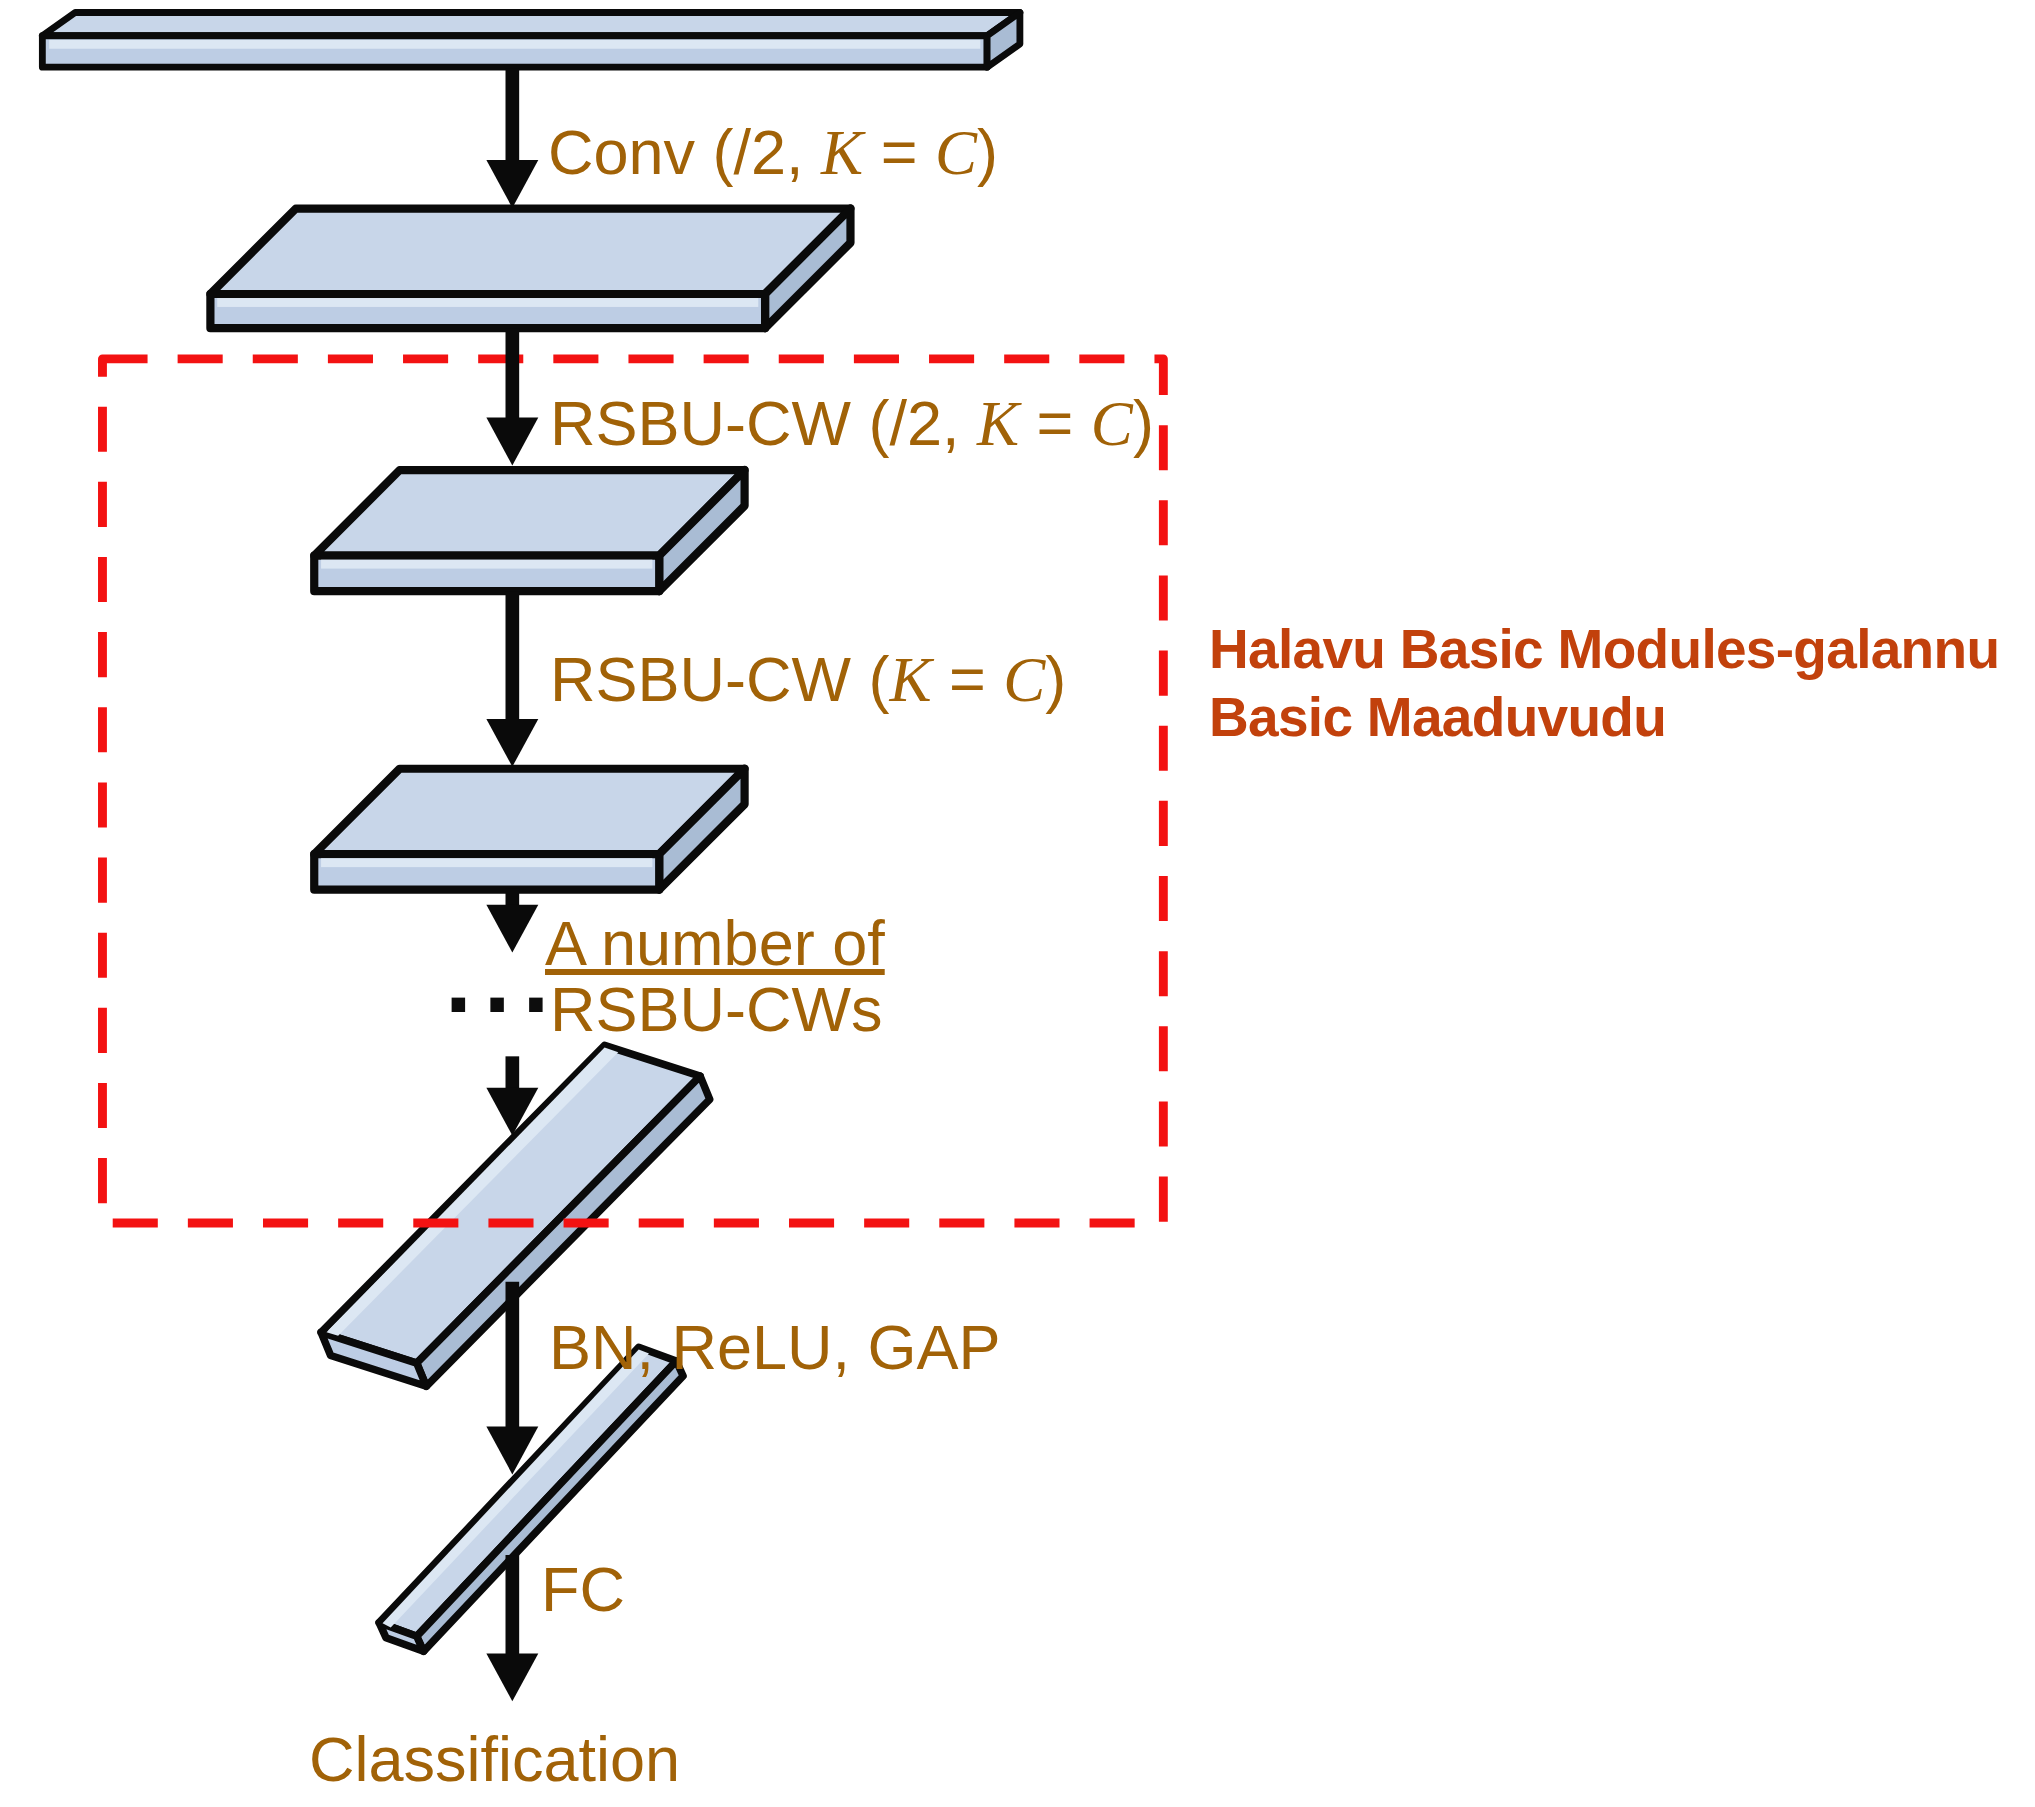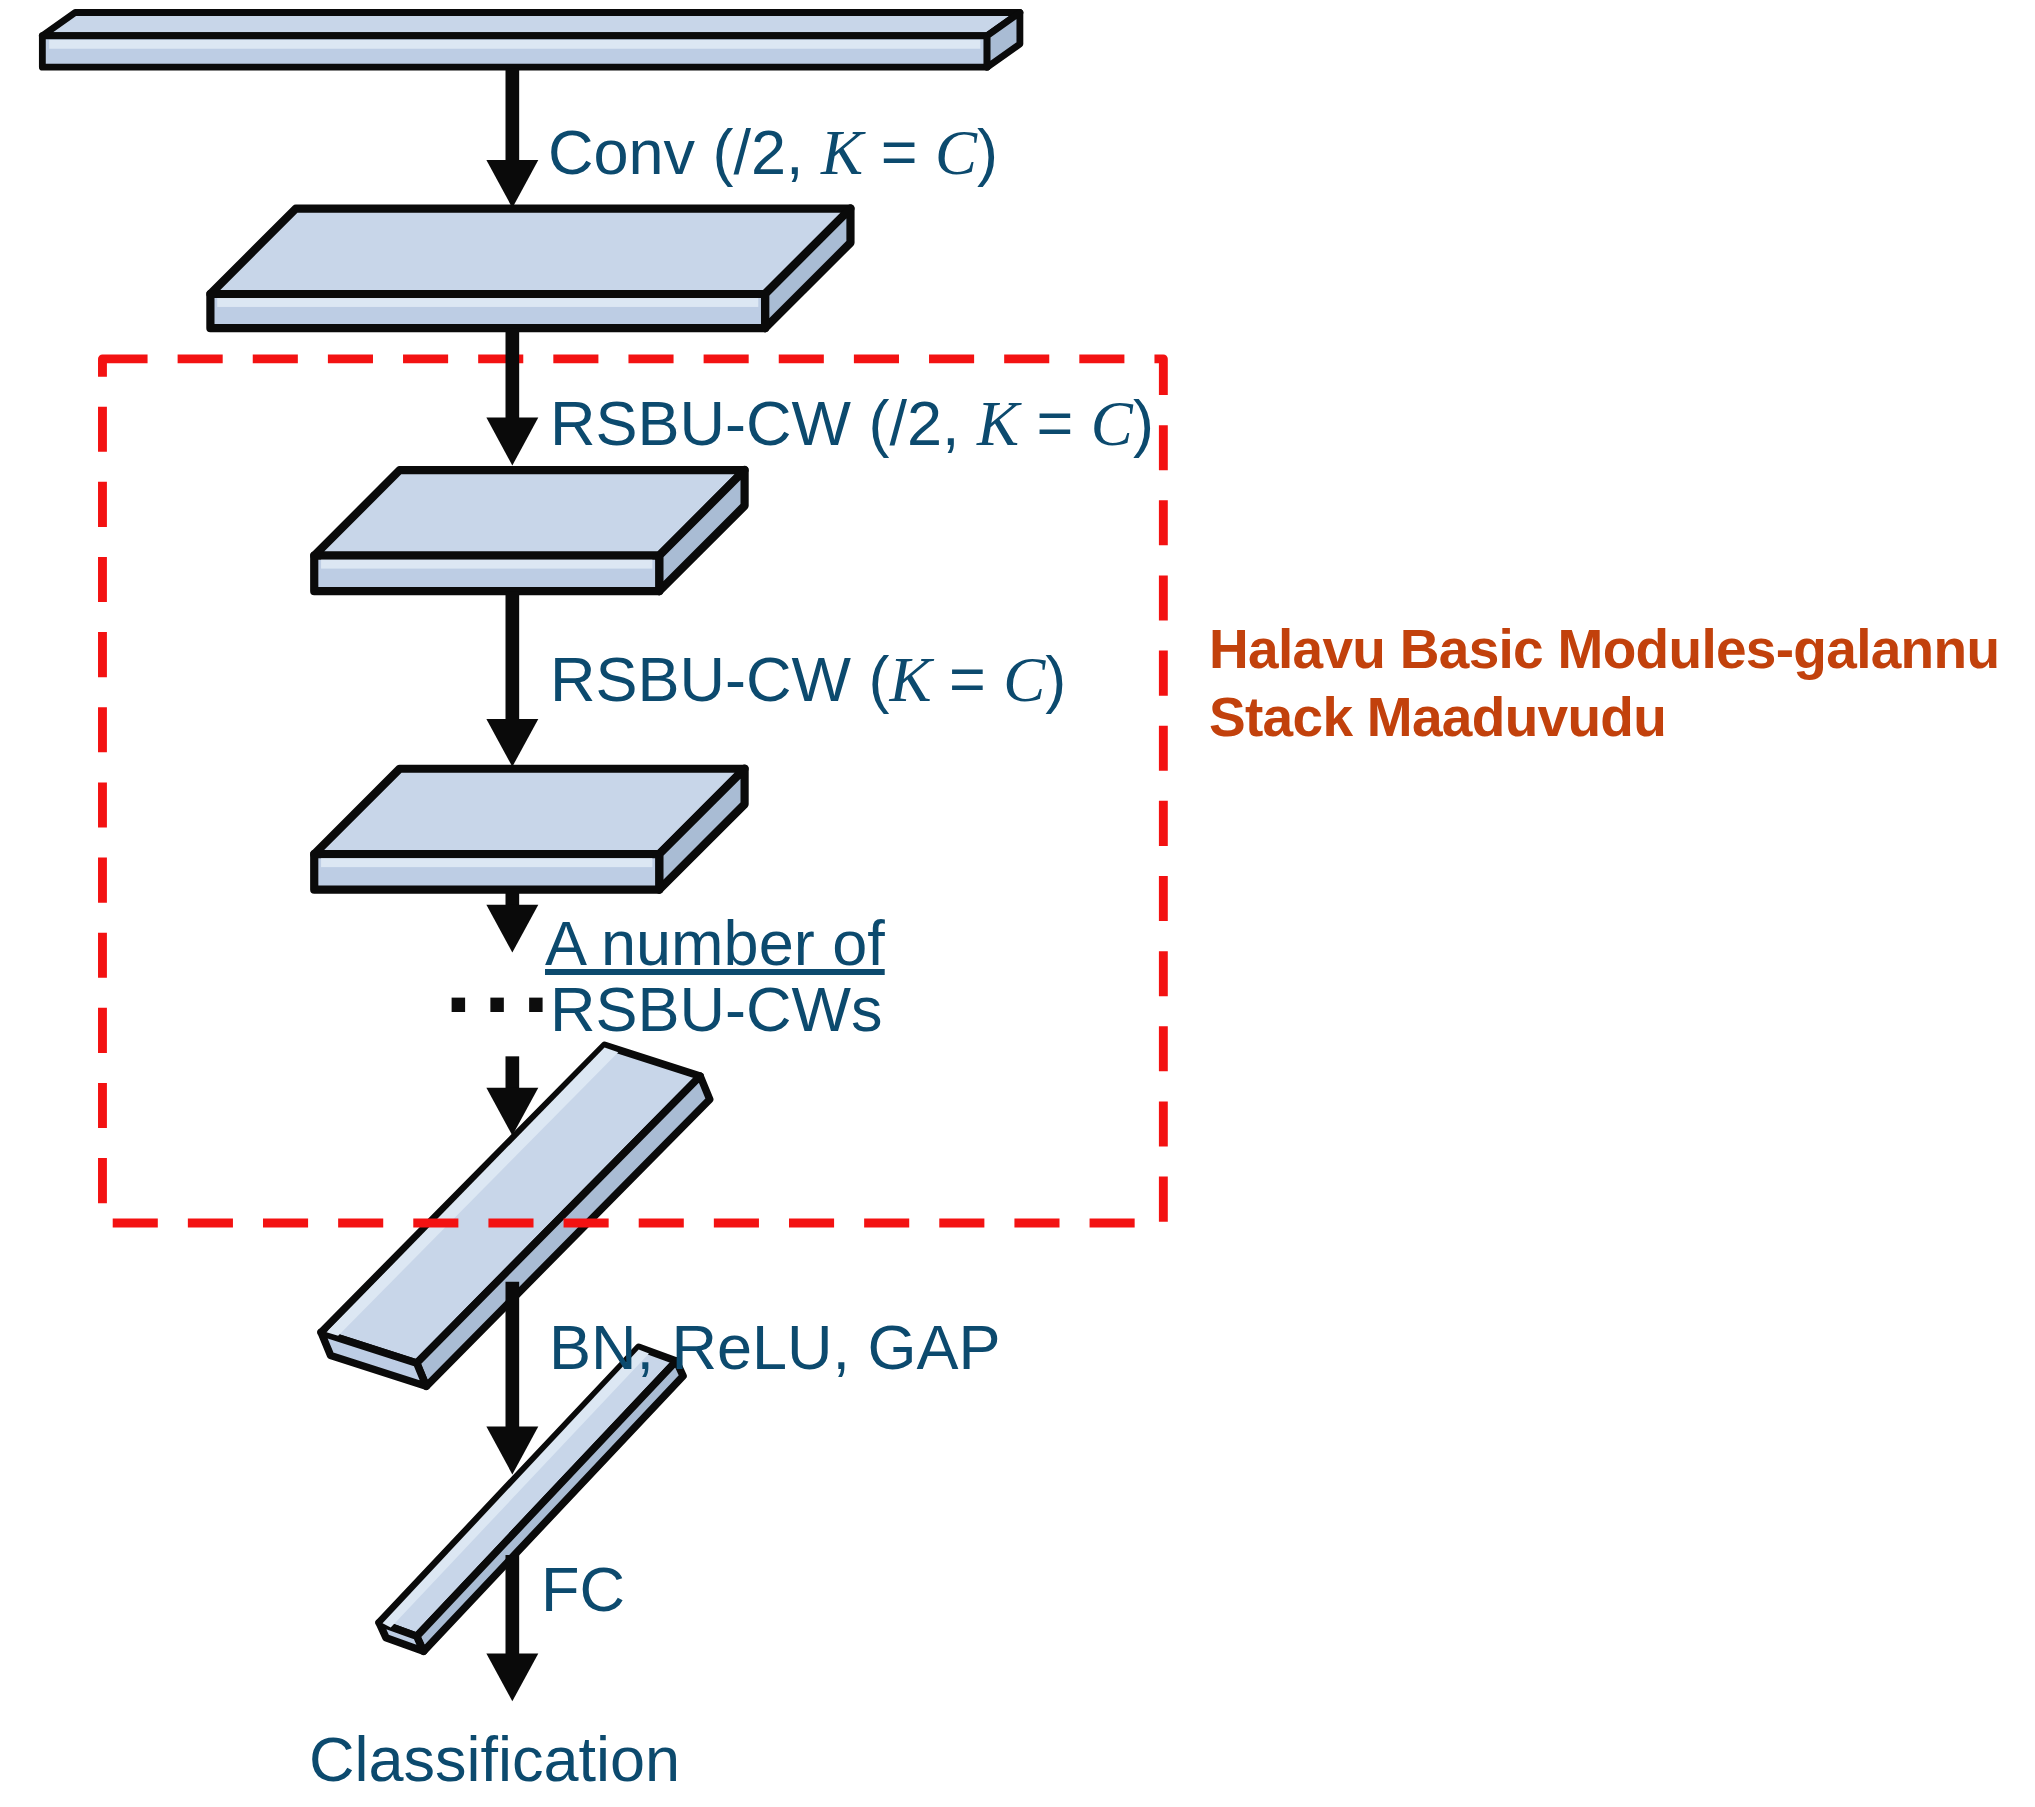--- a/index.html
+++ b/index.html
@@ -20,21 +20,21 @@
   }
   svg.diagram {
     position: absolute;
     left: 0;
     top: 0;
   }
   .lbl {
     position: absolute;
     font-size: 63px;
     line-height: 1.2;
-    color: #0c4a6e;
+    color: #a16207;
     white-space: nowrap;
     letter-spacing: 0px;
   }
   .lbl .mv {
     font-family: "Liberation Serif", serif;
     font-style: italic;
   }
   .dots {
     position: absolute;
     font-size: 96px;
@@ -151,17 +151,17 @@
   <div class="lbl" style="left:550px; top:972px;">RSBU-CWs</div>
 
   <div class="lbl" style="left:549px; top:1310px;">BN, ReLU, GAP</div>
 
   <div class="lbl" style="left:541px; top:1552px;text-align:center;">FC</div>
 
   <div class="lbl" style="left:309px; top:1722px;">Classification</div>
 
   <div class="annotation">
     <div>Halavu Basic Modules-galannu</div>
-    <div>Stack Maaduvudu</div>
+    <div>Basic Maaduvudu</div>
   </div>
 
 </div>
 
 
 </body></html>

